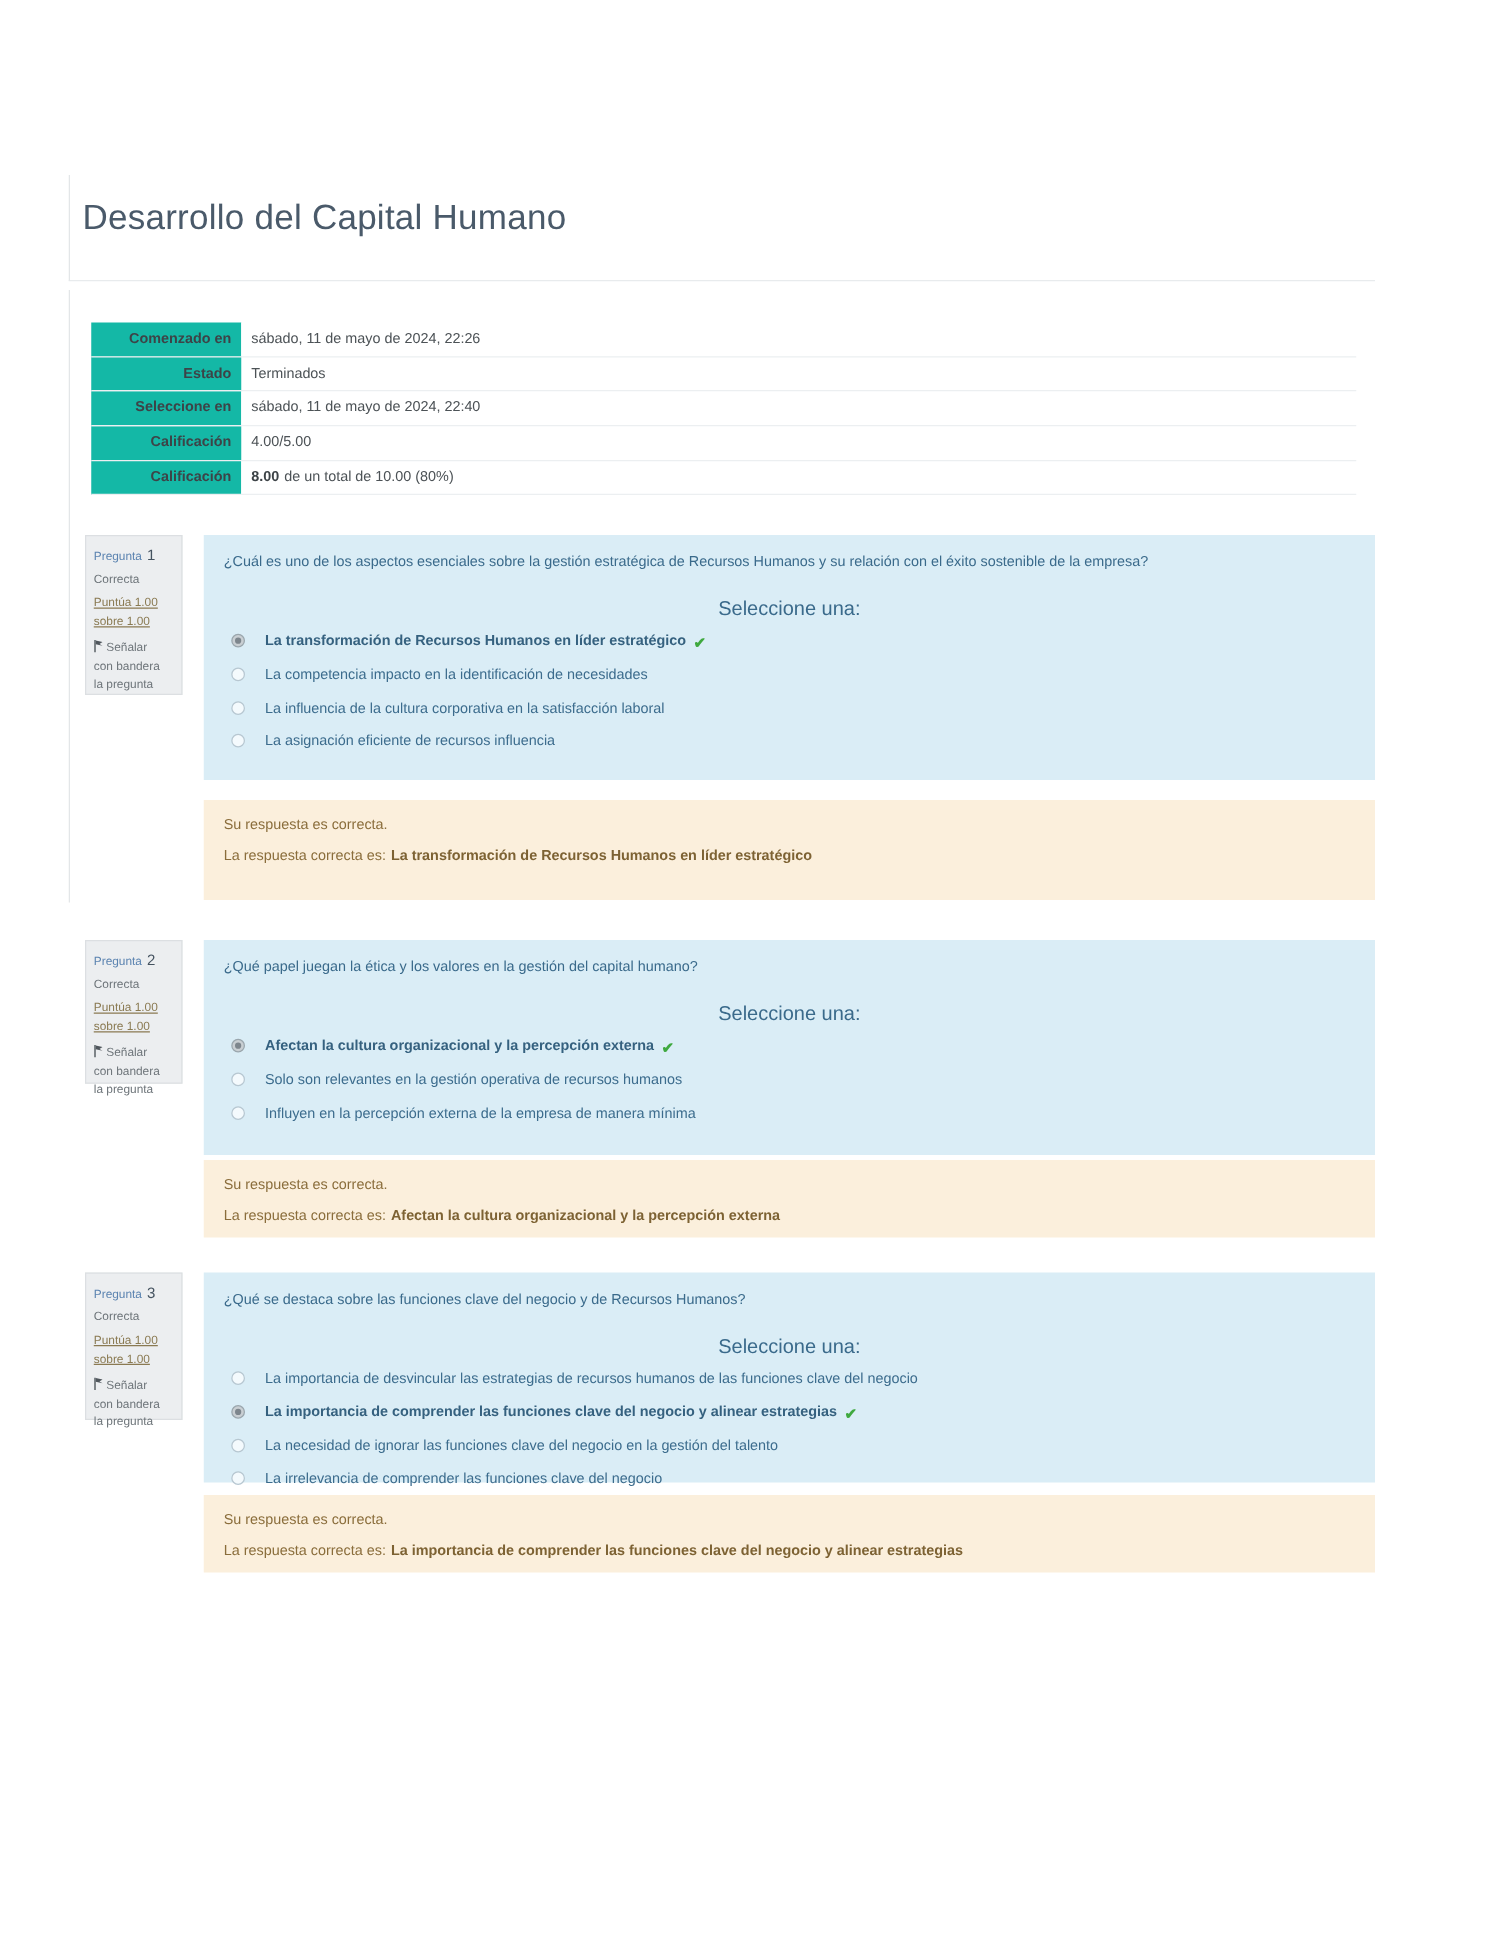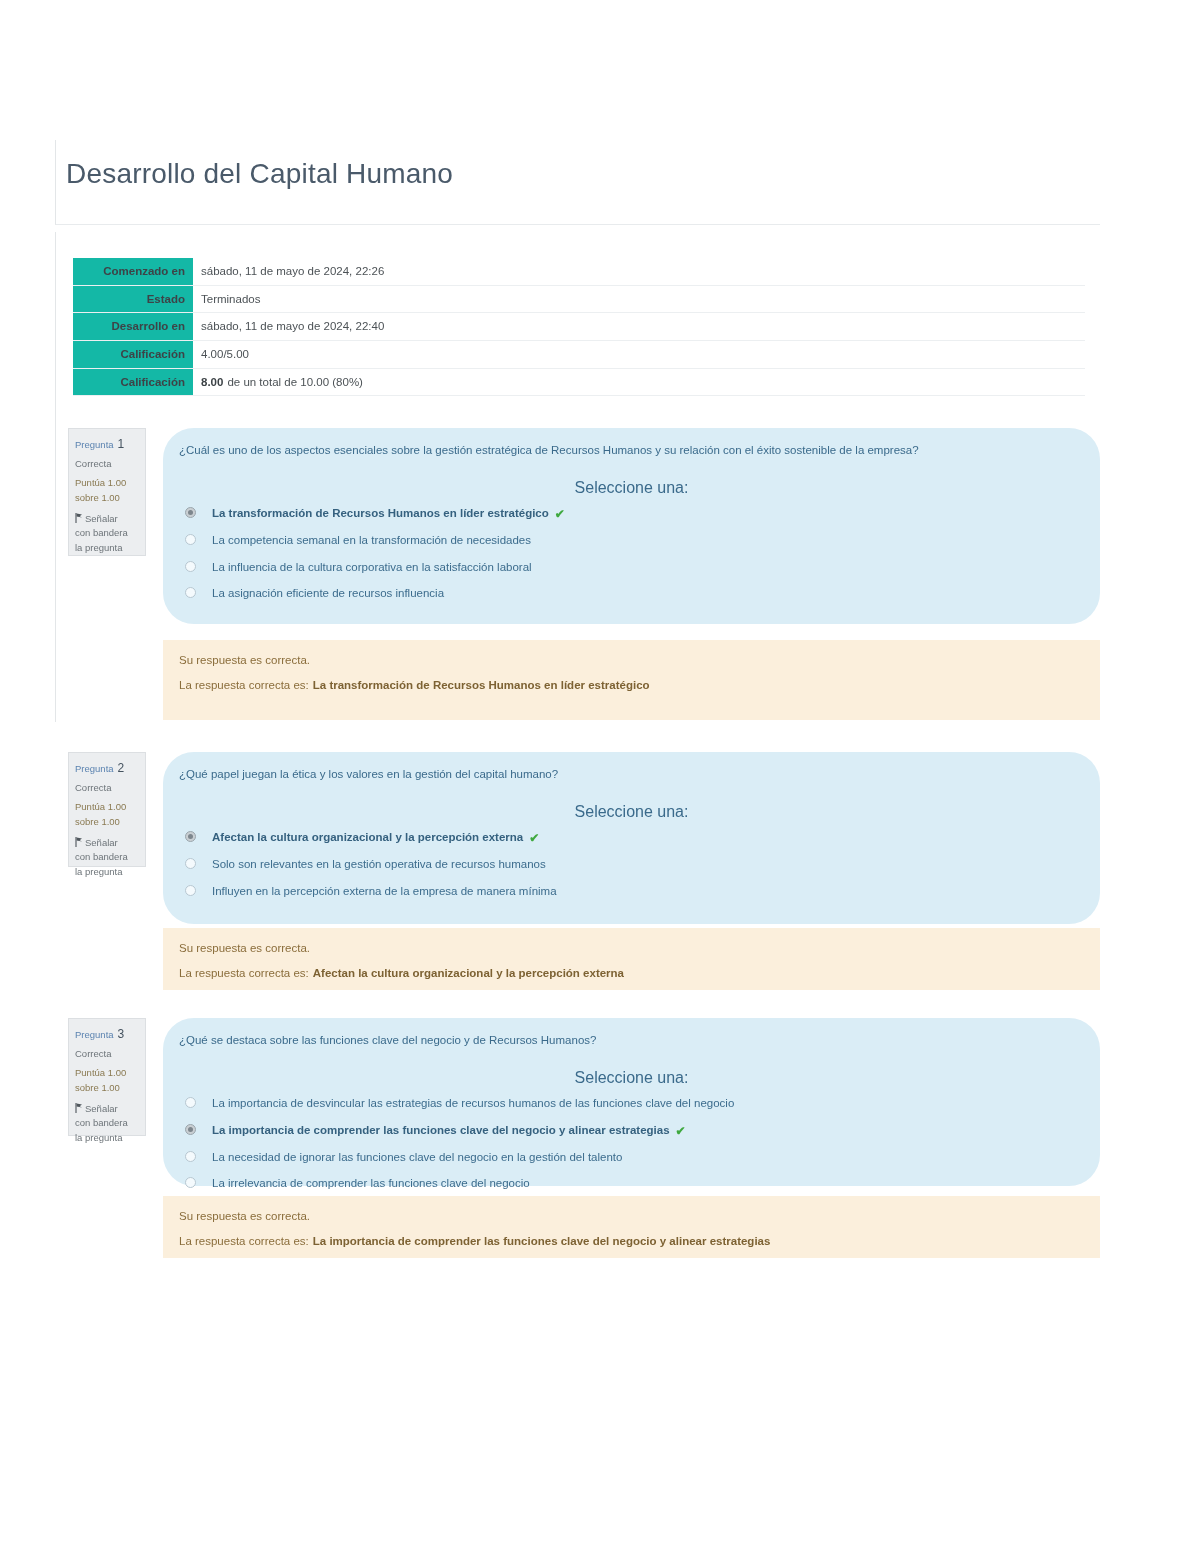--- a/index.html
+++ b/index.html
@@ -109,41 +109,40 @@
     color: #5b83b0;
     font-size: 9.5px;
     margin-bottom: 3px;
   }
   .qnum b {
     font-size: 12px;
     color: #44525f;
     font-weight: normal;
   }
   .qstate { color: #6d7479; margin-bottom: 5px; }
-  .qgrade { color: #8a7a52; margin-bottom: 6px; }
+  .qgrade { color: #8a7a52; margin-bottom: 6px; text-decoration: underline; }
   .qflag { color: #6d7479; }
   .flag-icon {
     display: inline-block;
     width: 8px;
     height: 10px;
     margin-right: 2px;
     vertical-align: -1px;
   }
 
   .qbody {
     position: absolute;
     left: 95px;
     top: 0;
     width: 937px;
     background: #daedf6;
     padding: 14px 16px 16px 16px;
     box-sizing: border-box;
     font-size: 11.5px;
     color: #3d6d8c;
-    border-radius: 31px;
   }
   .qtext {
     color: #3a6a8b;
     font-size: 11.5px;
     line-height: 1.5;
     margin-bottom: 20px;
   }
   .qprompt {
     color: #3a6a8b;
     font-size: 16px;
@@ -229,21 +228,21 @@
     <tbody id="summary-body">
         <tr>
           <td class="sum-key">Comenzado en</td>
           <td class="sum-val">sábado, 11 de mayo de 2024, 22:26</td>
         </tr>
         <tr>
           <td class="sum-key">Estado</td>
           <td class="sum-val">Terminados</td>
         </tr>
         <tr>
-          <td class="sum-key">Desarrollo en</td>
+          <td class="sum-key">Seleccione en</td>
           <td class="sum-val">sábado, 11 de mayo de 2024, 22:40</td>
         </tr>
         <tr>
           <td class="sum-key">Calificación</td>
           <td class="sum-val">4.00/5.00</td>
         </tr>
         <tr>
           <td class="sum-key">Calificación</td>
           <td class="sum-val"><b>8.00</b><span style="margin-left: 4px;">de un total de 10.00 (80%)</span></td>
         </tr>
@@ -268,21 +267,21 @@
           <div class="qtext">¿Cuál es uno de los aspectos esenciales sobre la gestión estratégica de Recursos Humanos y su relación con el éxito sostenible de la empresa?</div>
           <div class="qprompt">Seleccione una:</div>
           <ul class="answers">
             <li class="answer">
               <span class="radio checked"></span>
               <span class="atext correct">La transformación de Recursos Humanos en líder estratégico</span>
               <span class="tick">✔</span>
             </li>
             <li class="answer">
               <span class="radio"></span>
-              <span class="atext">La competencia semanal en la transformación de necesidades</span>
+              <span class="atext">La competencia impacto en la identificación de necesidades</span>
             </li>
             <li class="answer">
               <span class="radio"></span>
               <span class="atext">La influencia de la cultura corporativa en la satisfacción laboral</span>
             </li>
             <li class="answer">
               <span class="radio"></span>
               <span class="atext">La asignación eficiente de recursos influencia</span>
             </li>
           </ul>

